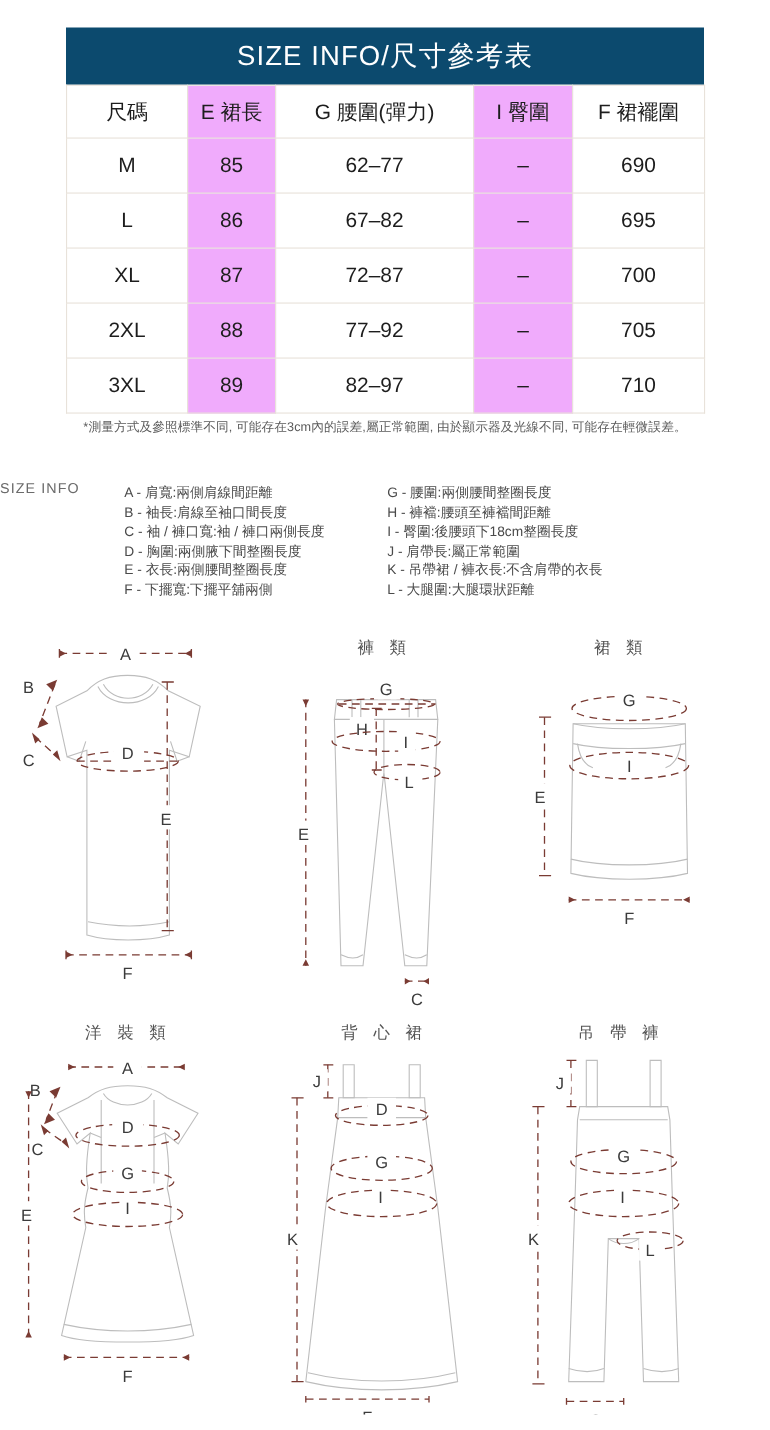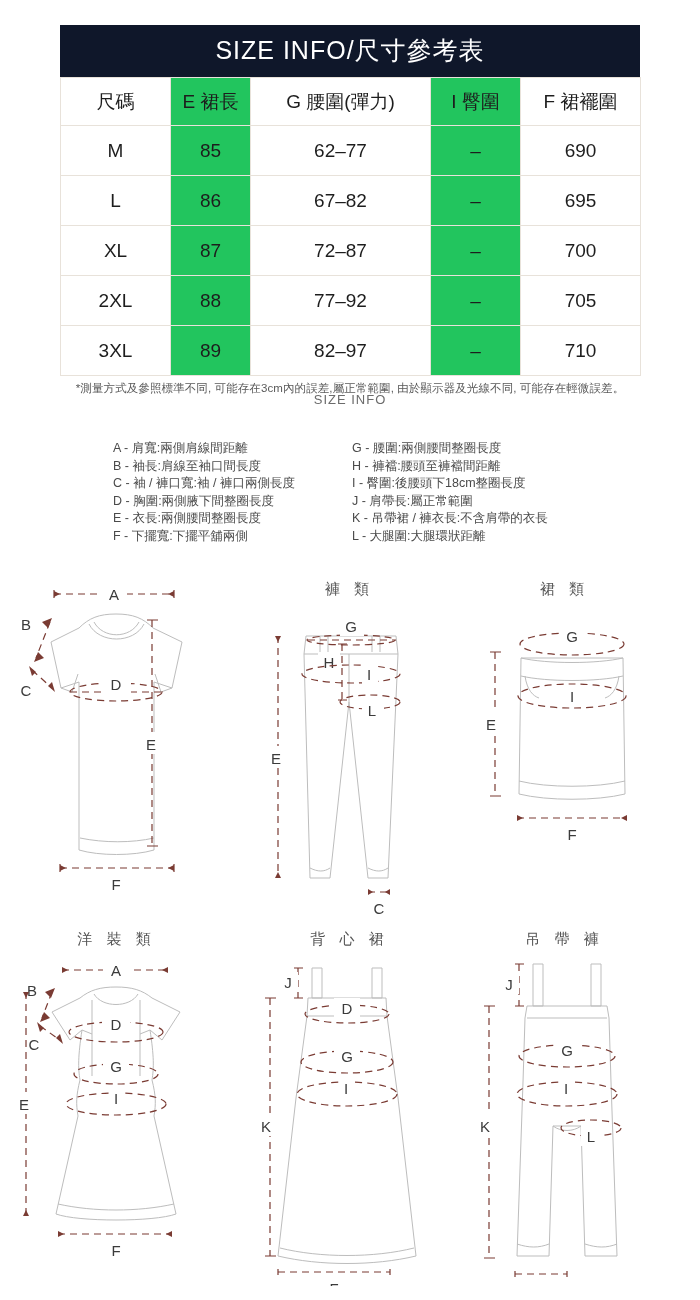--- a/index.html
+++ b/index.html
@@ -9,52 +9,52 @@
     background:#ffffff;
     font-family:"Liberation Sans","DejaVu Sans",sans-serif;
     color:#222;
     overflow:hidden;
     position:relative;
   }
 
   
   .table-wrap { position:absolute; left:60px; top:25px; width:580px; }
   .tbl-title {
-    background:#0f172a;
+    background:#0c4a6e;
     color:#ffffff;
     font-size:25px;
     letter-spacing:1px;
     text-align:center;
     padding:9px 0 10px;
     font-weight:400;
   }
   table.size { border-collapse:collapse; width:580px; table-layout:fixed; }
   table.size th, table.size td {
     border:1px solid #e8e2da;
     text-align:center;
     font-size:19px;
     font-weight:400;
     color:#1d1d1d;
     height:50px;
     vertical-align:middle;
   }
   table.size th { font-size:19px; height:48px; }
-  table.size td.tint, table.size th.tint { background:#22c55e; }
+  table.size td.tint, table.size th.tint { background:#f0abfc; }
   .c0 { width:110px; } .c1 { width:80px; } .c2 { width:180px; }
   .c3 { width:90px; } .c4 { width:120px; }
 
   
   .note {
     position:absolute; left:0; top:381px; width:700px;
     text-align:center; font-size:11.5px; color:#5a5a5a;
     letter-spacing:.1px;
   }
   .subtitle {
-    position:absolute; left:0; top:392px; width:700px;
-    text-align:center; font-size:13px; color:#6b6b6b; letter-spacing:1px;
+    position:absolute; left:0; top:436px; width:700px;
+    font-size:13px; color:#6b6b6b; letter-spacing:1px;
   }
 
   
   .legend { position:absolute; left:0; top:440px; width:700px; }
   .legend-col { position:absolute; font-size:12.5px; color:#4a4a4a; line-height:17.5px; }
   .legend-left  { left:113px; top:0; }
   .legend-right { left:352px; top:0; }
   .legend-col div { white-space:nowrap; }
 
   

